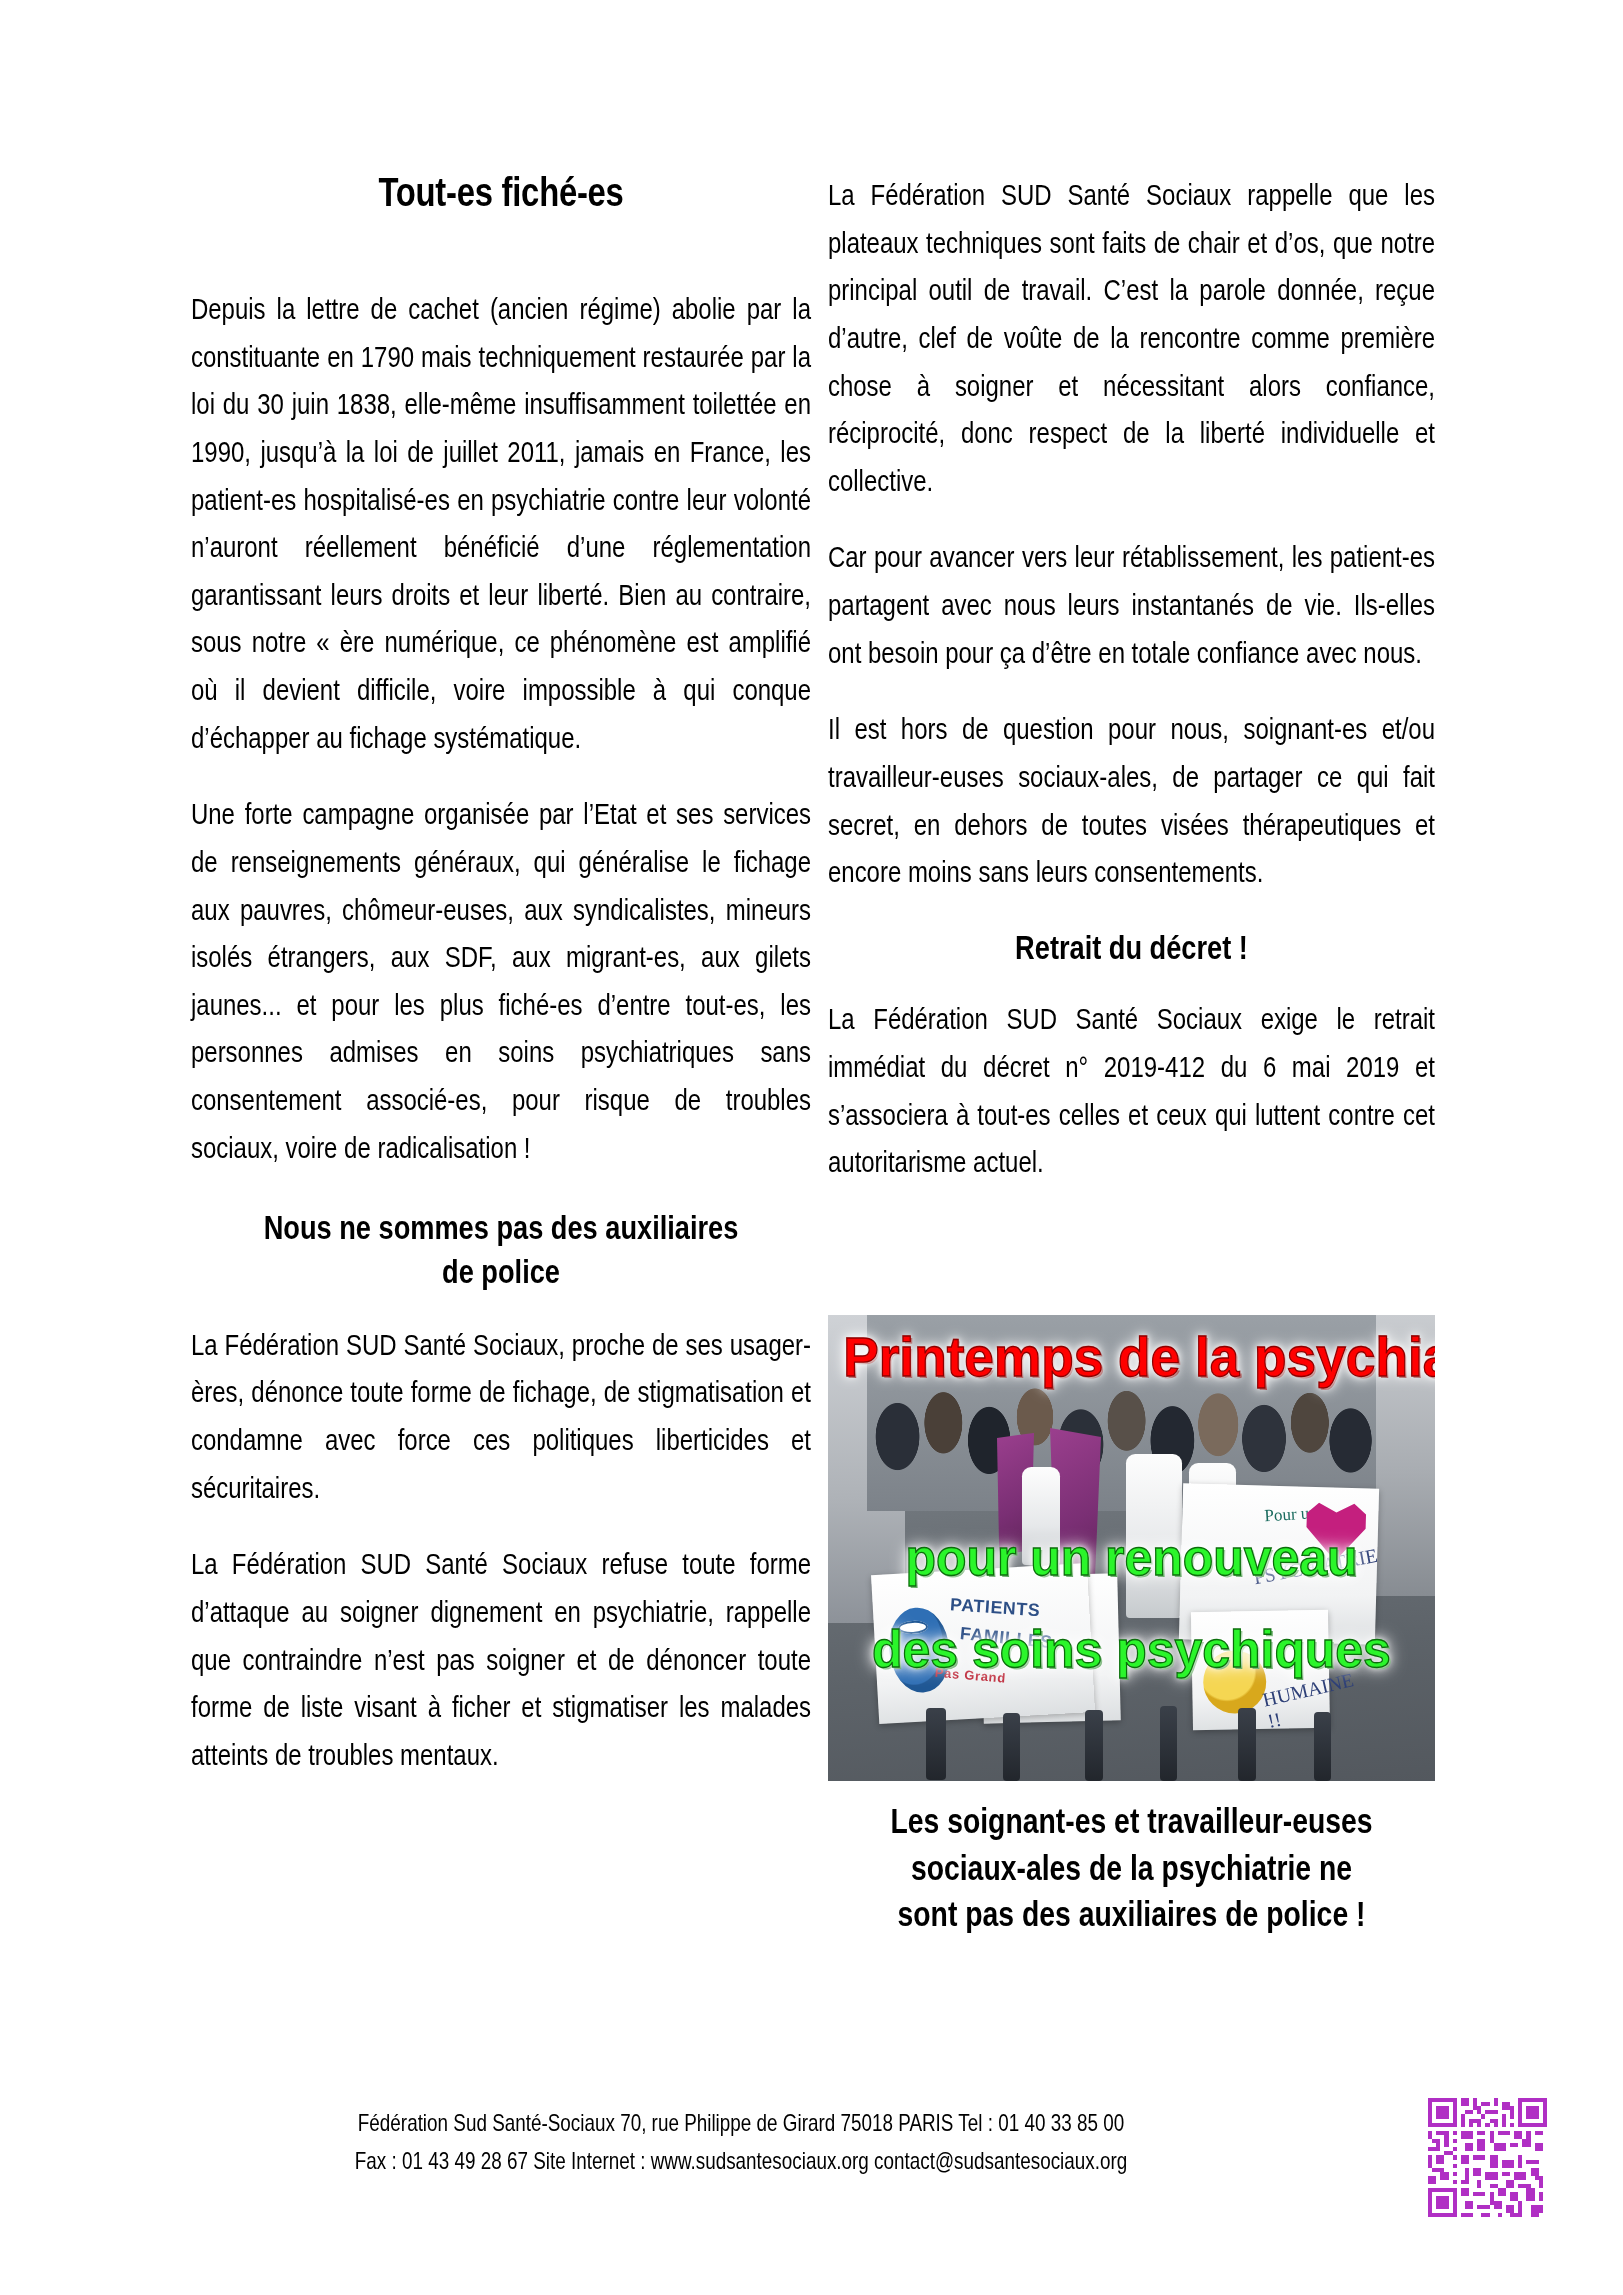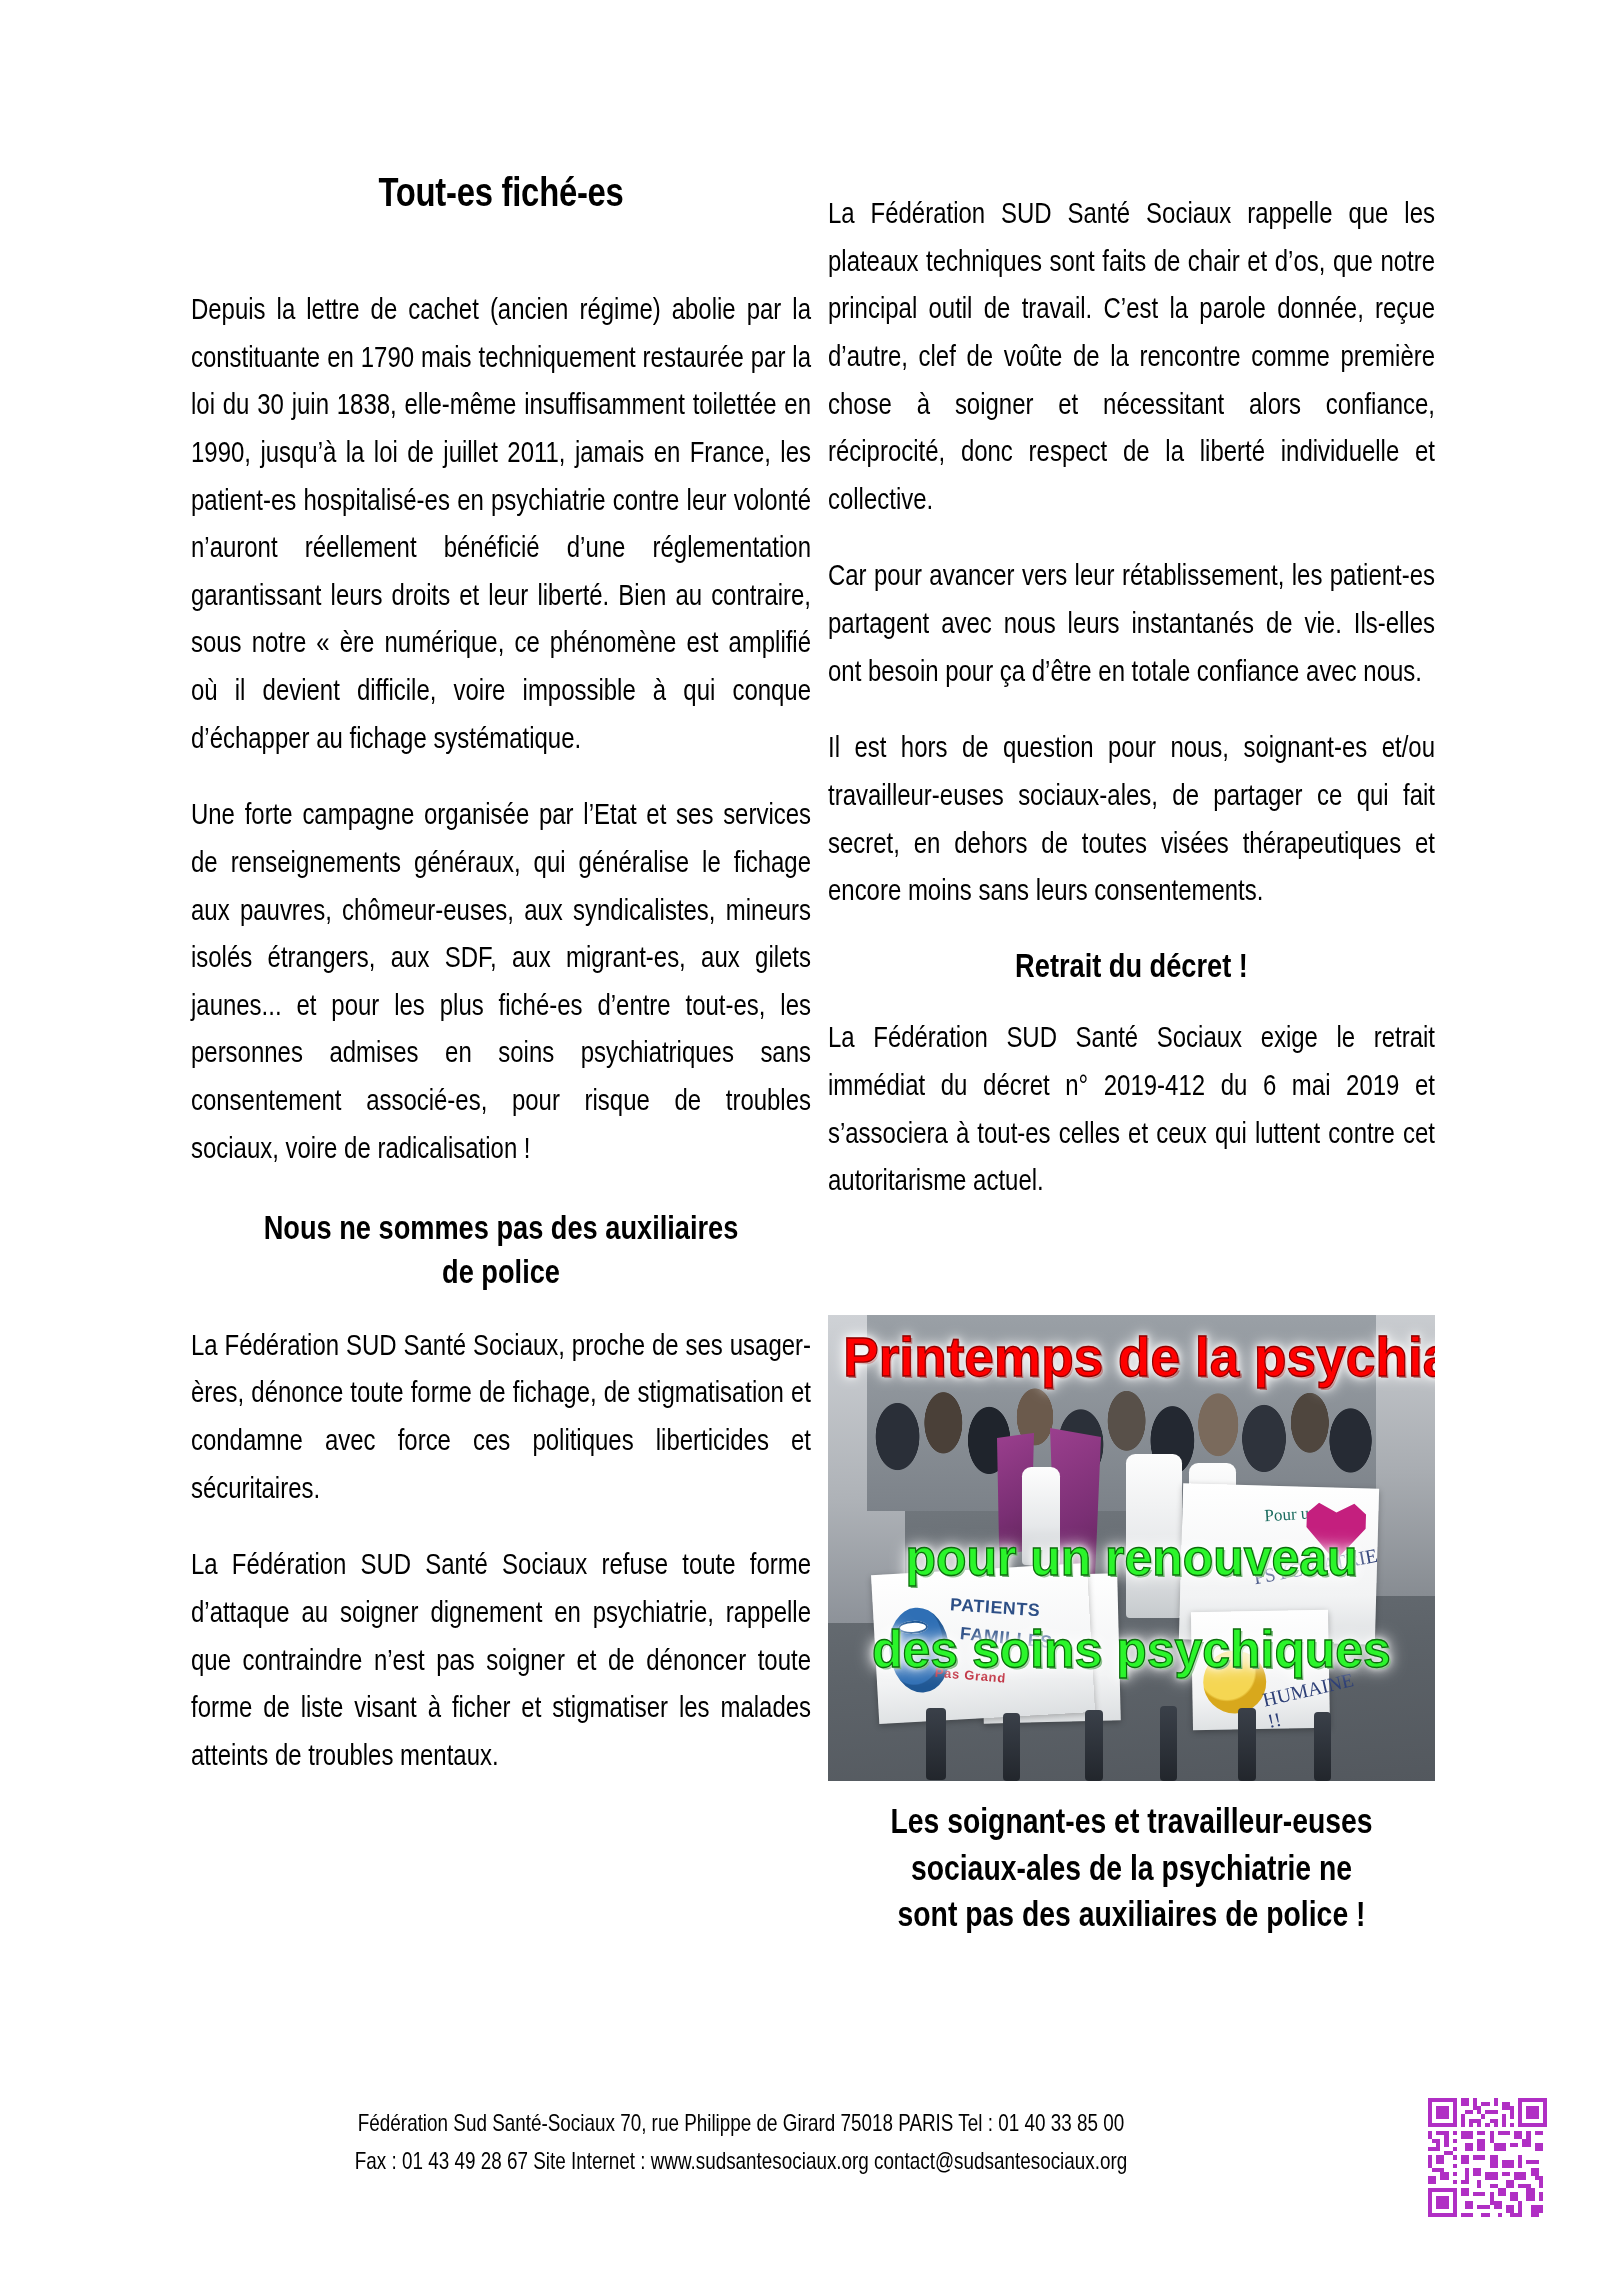--- a/index.html
+++ b/index.html
@@ -25,21 +25,21 @@
   }
   .col-left {
     position: absolute;
     left: 191px;
     top: 171px;
     width: 620px;
   }
   .col-right {
     position: absolute;
     left: 828px;
-    top: 189px;
+    top: 171px;
     width: 607px;
   }
 
   
   .doc-title {
     font-size: 41px;
     font-weight: bold;
     text-align: center;
     letter-spacing: -0.3px;
     line-height: 1.05;

